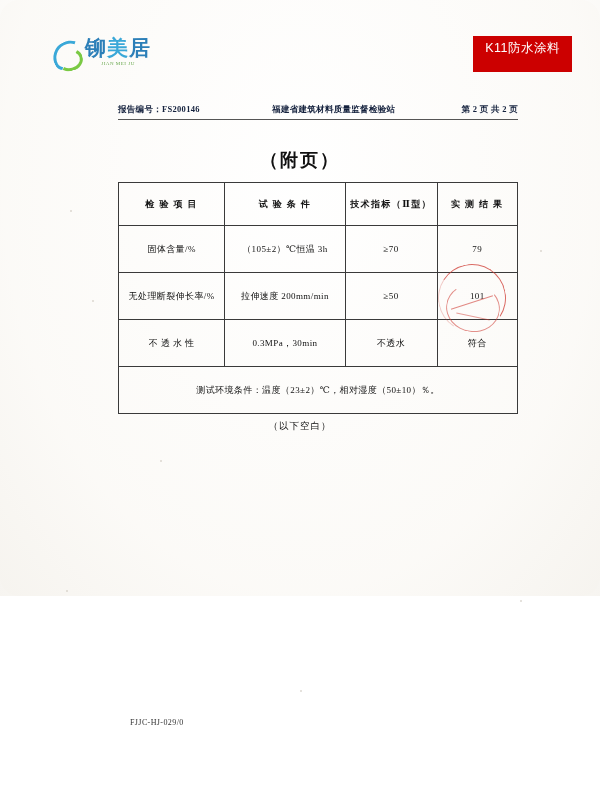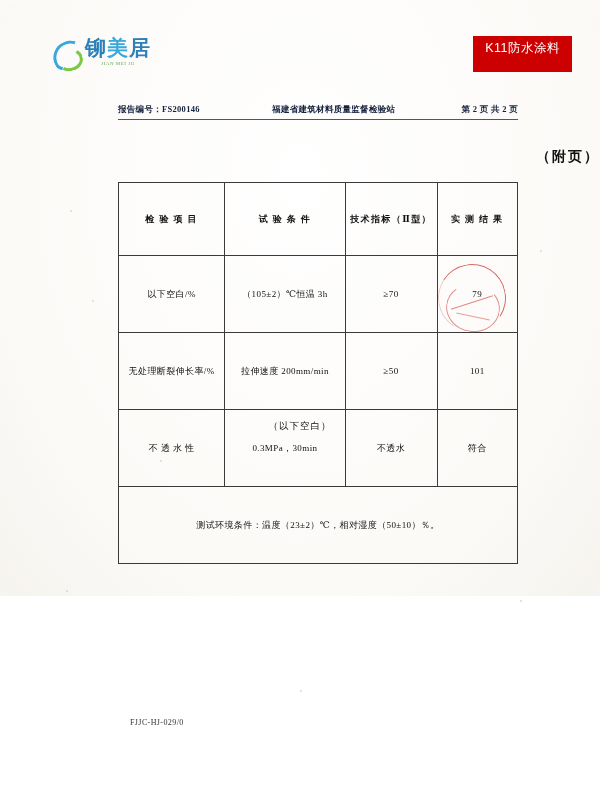--- a/index.html
+++ b/index.html
@@ -128,22 +128,22 @@
     font-weight: bold;
   }
   .doc-head .mid { margin-left: 6px; }
 
   
   .doc-title {
     position: absolute;
     top: 148px;
     left: 0;
     width: 600px;
-    text-align: right;
-    font-size: 14px;
+    text-align: center;
+    font-size: 18px;
     font-weight: bold;
     letter-spacing: 2px;
     color: #111;
   }
 
   
   .table-wrap {
     position: absolute;
     top: 182px;
     left: 118px;
@@ -154,21 +154,21 @@
     border-collapse: collapse;
     font-size: 9px;
     color: #111;
   }
   table.report td {
     border: 1px solid #3a3a3a;
     text-align: center;
     vertical-align: middle;
     height: 42px;
     letter-spacing: .4px;
-    padding: 17px 3px;
+    padding: 2px 3px;
   }
   table.report tr.head td {
     font-weight: bold;
     letter-spacing: 1.4px;
     height: 38px;
   }
   td.c-item { width: 108px; }
   td.c-cond { width: 120px; }
   td.c-spec { width: 92px; }
   td.c-res  { width: 80px; position: relative; }
@@ -356,21 +356,21 @@
     <table class="report">
       <tbody>
           <tr class="head">
         <td class="c-item">检 验 项 目</td>
         <td class="c-cond">试 验 条 件</td>
         <td class="c-spec">技术指标（Ⅱ型）</td>
         <td class="c-res">实 测 结 果</td>
       </tr>
 
       <tr>
-        <td class="c-item">以下空白/%</td>
+        <td class="c-item">固体含量/%</td>
         <td class="c-cond">（105±2）℃恒温 3h</td>
         <td class="c-spec">≥70</td>
         <td class="c-res">79</td>
       </tr>
 
 
       <tr>
         <td class="c-item">无处理断裂伸长率/%</td>
         <td class="c-cond">拉伸速度 200mm/min</td>
         <td class="c-spec">≥50</td>

